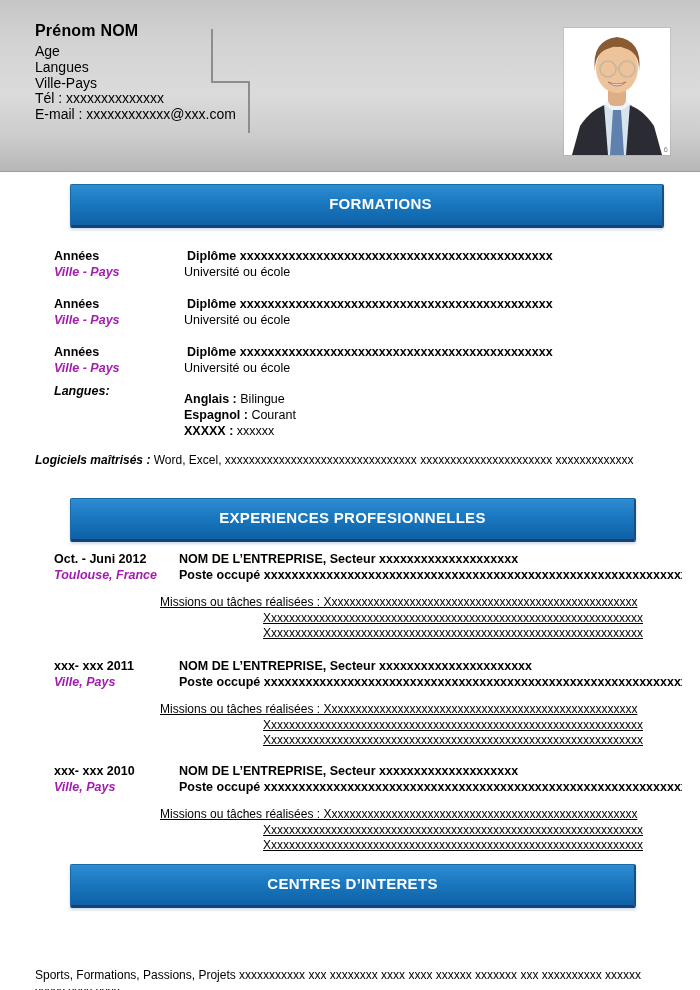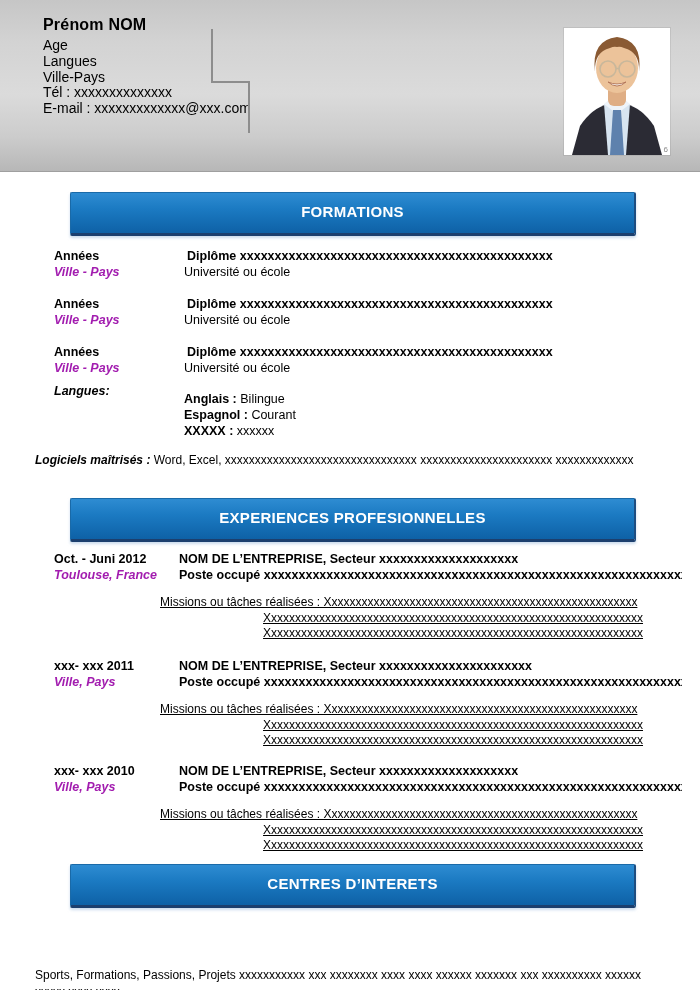--- a/index.html
+++ b/index.html
@@ -34,28 +34,28 @@
 
   .poste{border-bottom:1.5px solid #000;padding-bottom:1px;}
   .para{font-size:12px;line-height:16.5px;}
 </style>
 </head>
 <body>
 
 <div>
 
   <header class="hd">
-    <div class="abs" style="left:35px;top:16px;margin-left:8px;">
+    <div class="abs" style="left:35px;top:22px;">
       <div class="name">Prénom NOM</div>
       <div style="margin-top:4px;">
         <div class="iline">Age</div>
         <div class="iline">Langues</div>
         <div class="iline">Ville-Pays</div>
         <div class="iline">Tél : xxxxxxxxxxxxxx</div>
-        <div class="iline">E-mail : xxxxxxxxxxxxx@xxx.com</div>
+        <div class="iline">E-mail : xxxxxxxxxxxx@xxx.com</div>
       </div>
     </div>
 
     <div class="step" style="left:211px;top:29px;width:2px;height:53px;"></div>
     <div class="step" style="left:211px;top:81px;width:39px;height:2px;"></div>
     <div class="step" style="left:248px;top:81px;width:2px;height:52px;"></div>
 
 
     <div class="photo">
       <svg viewBox="0 0 106 127" width="106" height="127">
@@ -69,21 +69,21 @@
         <path d="M31 44 Q27 12 53 9 Q79 12 75 44 Q76 24 60 20 Q56 18 53 19 Q50 18 46 20 Q30 24 31 44 Z" fill="#8a5a33"></path>
         <circle cx="44" cy="41" r="8" fill="none" stroke="#c8b79b" stroke-width="1.6"></circle>
         <circle cx="63" cy="41" r="8" fill="none" stroke="#c8b79b" stroke-width="1.6"></circle>
         <path d="M52 40.5 L55 40.5" stroke="#c8b79b" stroke-width="1.6"></path>
         <path d="M44 54 Q53 62 62 54 Q53 58 44 54 Z" fill="#ffffff" stroke="#b5785a" stroke-width="1"></path>
       </svg>
       <span class="wm">6</span>
     </div>
   </header>
 
-  <div class="banner" style="top:192px;">
+  <div class="banner" style="top:184px;padding-left:28px;">
     <span>FORMATIONS</span>
   </div>
 
   <div class="abs t125 b" style="left:35px;top:249px;">Années</div>
   <div class="abs t125 b i navy" style="left:35px;top:265px;">Ville - Pays</div>
   <div class="abs t125 b nw" style="left:168px;top:249px;right:18px;">Diplôme xxxxxxxxxxxxxxxxxxxxxxxxxxxxxxxxxxxxxxxxxxxxx</div>
   <div class="abs t125" style="left:165px;top:265px;">Université ou école</div>
 
   <div class="abs t125 b" style="left:35px;top:297px;">Années</div>
   <div class="abs t125 b i navy" style="left:35px;top:313px;">Ville - Pays</div>

